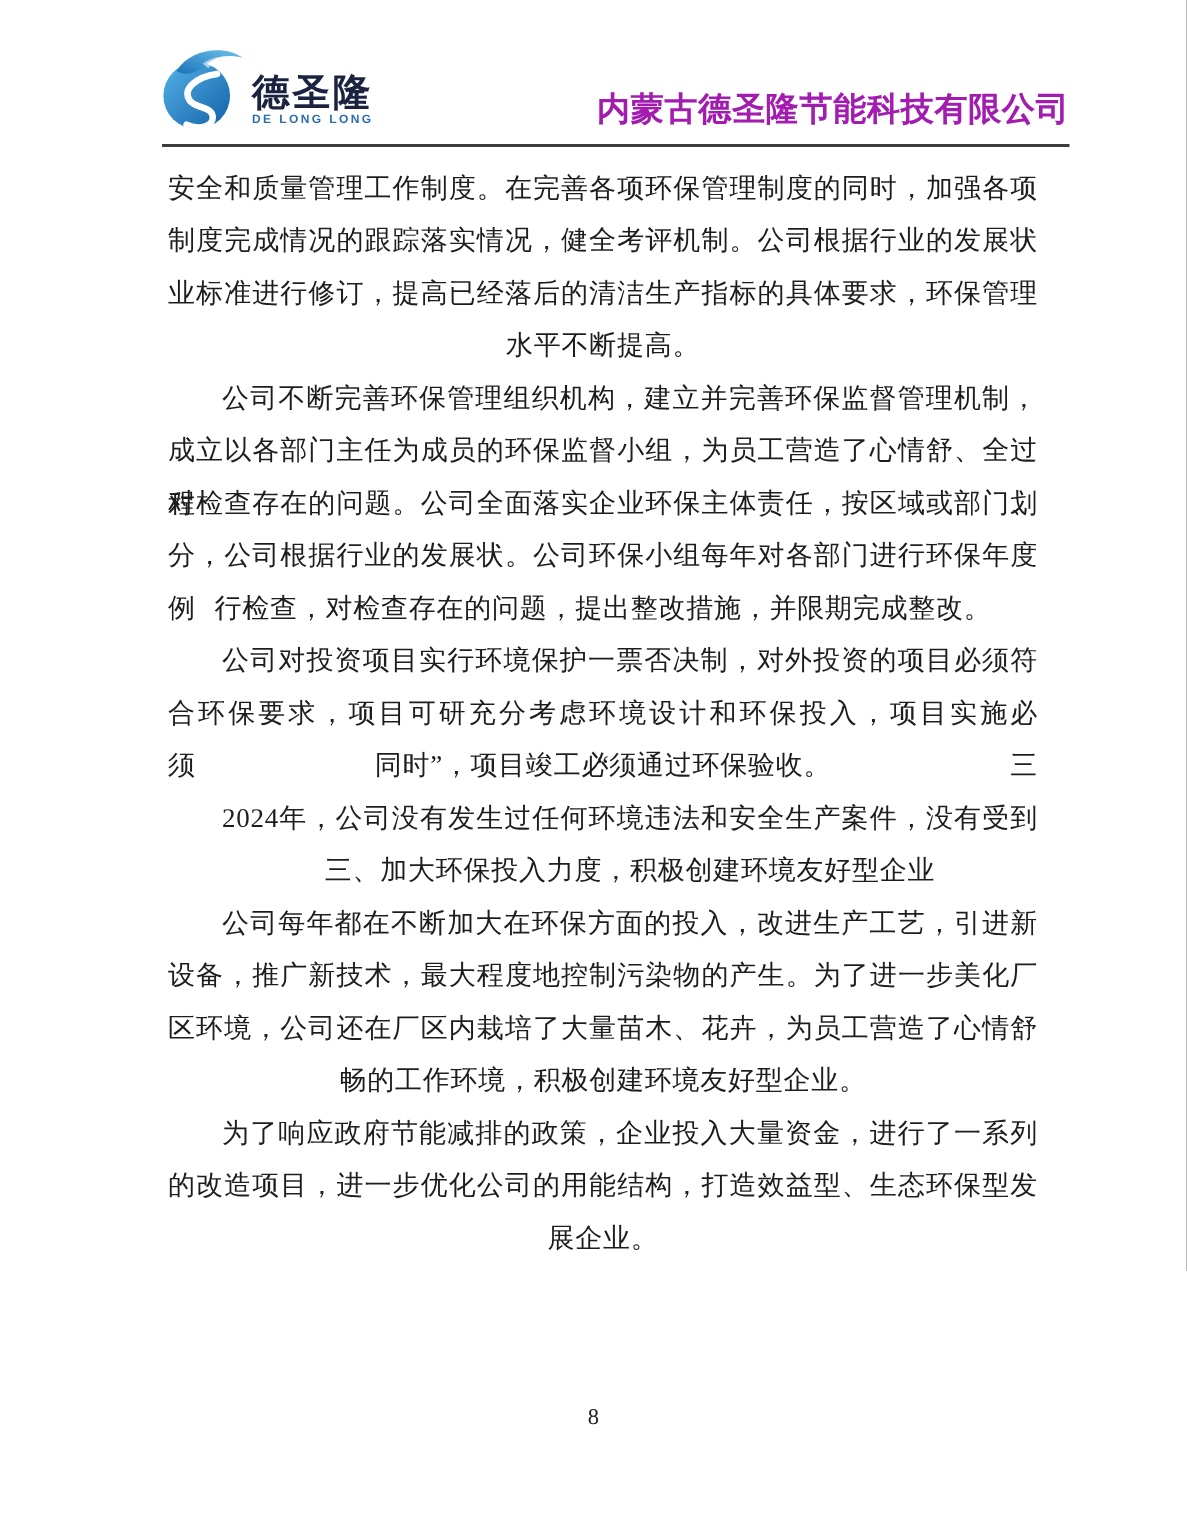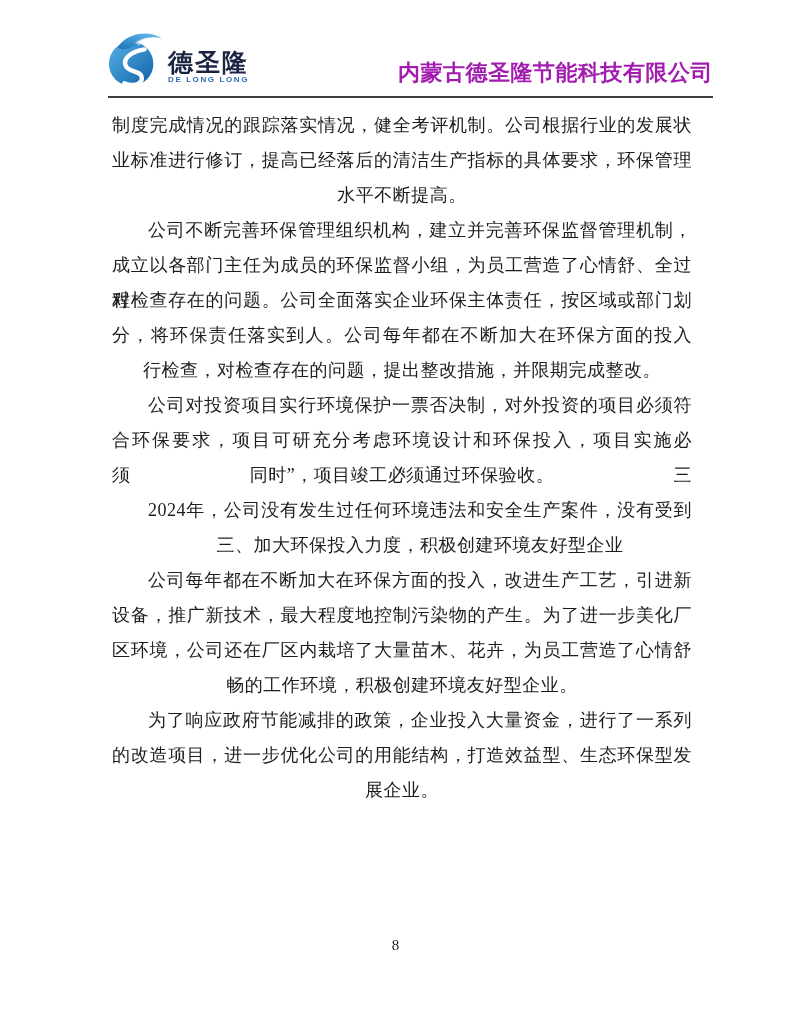--- a/index.html
+++ b/index.html
@@ -107,28 +107,29 @@
       <div class="logo-en">DE LONG LONG</div>
     </div>
   </div>
 
   <div class="company-name">内蒙古德圣隆节能科技有限公司</div>
 
   <div class="header-rule"></div>
 
   <div class="doc-body">
 
+    <div class="ln j">安全和质量管理工作制度。在完善各项环保管理制度的同时，加强各项</div>
     <div class="ln j">制度完成情况的跟踪落实情况，健全考评机制。公司根据行业的发展状</div>
     <div class="ln j">业标准进行修订，提高已经落后的清洁生产指标的具体要求，环保管理</div>
     <div class="ln">水平不断提高。</div>
 
     <div class="ln ind j">公司不断完善环保管理组织机构，建立并完善环保监督管理机制，</div>
     <div class="ln j">成立以各部门主任为成员的环保监督小组，为员工营造了心情舒、全过程、</div>
     <div class="ln j">对检查存在的问题。公司全面落实企业环保主体责任，按区域或部门划</div>
-    <div class="ln j">分，将环保责任落实到人。公司每年都在不断加大在环保方面的投入</div>
+    <div class="ln j">分，公司根据行业的发展状。公司环保小组每年对各部门进行环保年度例</div>
     <div class="ln">行检查，对检查存在的问题，提出整改措施，并限期完成整改。</div>
 
     <div class="ln ind j">公司对投资项目实行环境保护一票否决制，对外投资的项目必须符</div>
     <div class="ln j">合环保要求，项目可研充分考虑环境设计和环保投入，项目实施必须“三</div>
     <div class="ln">同时”，项目竣工必须通过环保验收。</div>
 
     <div class="ln ind j">2024年，公司没有发生过任何环境违法和安全生产案件，没有受到</div>
 
     <div class="ln ind">三、加大环保投入力度，积极创建环境友好型企业</div>
 

